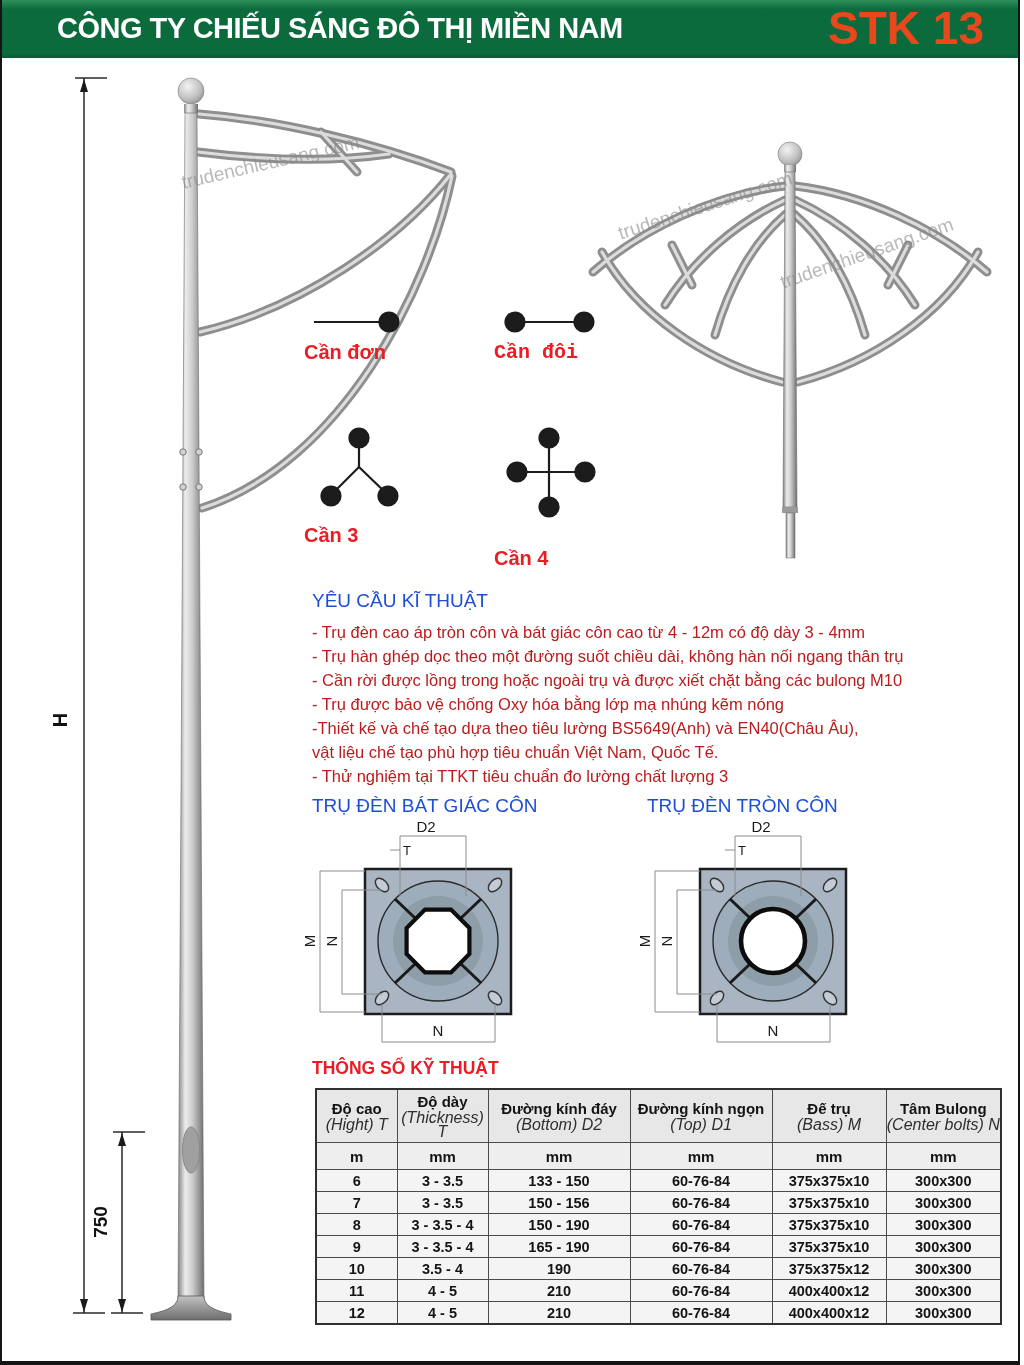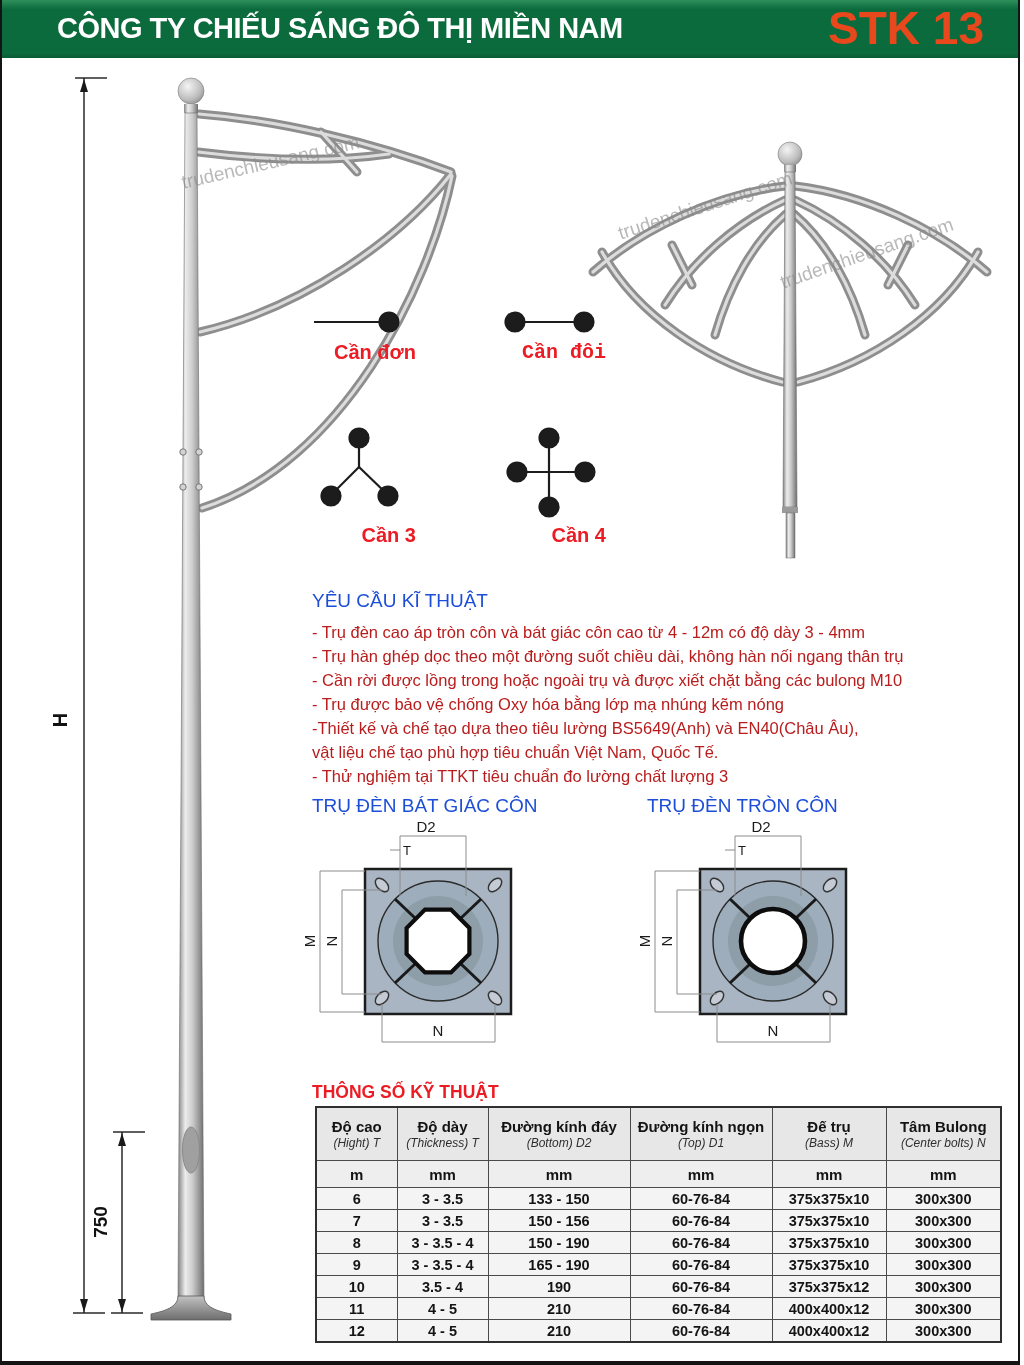--- a/index.html
+++ b/index.html
@@ -12,33 +12,33 @@
   .company-title{position:absolute;left:55px;top:50%;transform:translateY(-52%);
         color:#ffffff;font-weight:bold;font-size:29px;letter-spacing:-0.5px;white-space:nowrap;}
   .product-code{position:absolute;right:34px;top:50%;transform:translateY(-52%);
         color:#e8481b;font-weight:bold;font-size:46px;white-space:nowrap;}
   
   .abs{position:absolute;}
   .watermark{position:absolute;color:#8a8a8a;opacity:.6;font-size:19px;white-space:nowrap;
         transform-origin:0 50%;z-index:5;pointer-events:none;}
   
   .red-heading{position:absolute;color:#1d4ed8;font-weight:normal;font-size:19px;white-space:nowrap;}
-  .arm-label{position:absolute;color:#ec1c24;font-weight:bold;font-size:20px;text-align:right;width:112px;}
+  .arm-label{position:absolute;color:#ec1c24;font-weight:bold;font-size:20px;text-align:left;width:112px;}
   
   .req-lines{position:absolute;left:310px;top:620px;width:690px;color:#b91c1c;
         font-size:16.5px;line-height:24px;}
   
-  .table-title{position:absolute;left:310px;top:1058px;color:#ec1c24;font-weight:bold;font-size:17.5px;margin-top:24px;}
+  .table-title{position:absolute;left:310px;top:1058px;color:#ec1c24;font-weight:bold;font-size:17.5px;}
   table.spec{position:absolute;left:313px;top:1088px;width:685px;border-collapse:collapse;
-        border:2px solid #303030;table-layout:fixed;margin-top:18px;}
+        border:2px solid #303030;table-layout:fixed;}
   table.spec td,table.spec th{border:1px solid #4a4a4a;text-align:center;vertical-align:middle;
         padding:0;color:#141414;}
   table.spec th{background:#e7e7e7;height:52px;font-weight:bold;}
   .hdr-vi{display:block;font-size:15px;font-weight:bold;line-height:18px;}
-  .hdr-en{display:block;font-size:12px;font-style:italic;font-weight:normal;color:#2e2e2e;line-height:14px;}
+  .hdr-en{display:block;font-size:16px;font-style:italic;font-weight:normal;color:#2e2e2e;line-height:14px;}
   tr.unit-row td{background:#eeeeee;height:26px;font-weight:bold;font-size:15px;}
   tr.data-row td{background:#f4f4f4;height:21px;font-weight:bold;font-size:14.5px;}
 </style>
 </head>
 <body>
 
 <div id="page">
 
   <div class="header-bar">
     <div class="company-title">CÔNG TY CHIẾU SÁNG ĐÔ THỊ MIỀN NAM</div>
@@ -181,21 +181,21 @@
         <circle cx="247" cy="143" r="9.5"></circle>
           <circle cx="215" cy="177" r="9.5"></circle>
         <circle cx="283" cy="177" r="9.5"></circle>
           <circle cx="247" cy="212" r="9.5"></circle>
       </g>
     </g>
   </svg>
   <div class="arm-label" style="left:302px;top:341px;">Cần đơn</div>
   <div class="arm-label" style="left:492px;top:341px;font-family:Liberation Mono, monospace;">Cần đôi</div>
   <div class="arm-label" style="left:302px;top:524px;">Cần 3</div>
-  <div class="arm-label" style="left:492px;top:524px;">Cần 4</div>
+  <div class="arm-label" style="left:492px;top:547px;">Cần 4</div>
 
   <div class="red-heading" style="left:310px;top:590px;">YÊU CẦU KĨ THUẬT</div>
   <div class="req-lines">
     <div>- Trụ đèn cao áp tròn côn và bát giác côn cao từ 4 - 12m có độ dày 3 - 4mm</div>
     <div>- Trụ hàn ghép dọc theo một đường suốt chiều dài, không hàn nối ngang thân trụ</div>
     <div>- Cần rời được lồng trong hoặc ngoài trụ và được xiết chặt bằng các bulong M10</div>
     <div>- Trụ được bảo vệ chống Oxy hóa bằng lớp mạ nhúng kẽm nóng</div>
     <div>-Thiết kế và chế tạo dựa theo tiêu lường BS5649(Anh) và EN40(Châu Âu),</div>
     <div>vật liệu chế tạo phù hợp tiêu chuẩn Việt Nam, Quốc Tế.</div>
     <div>- Thử nghiệm tại TTKT tiêu chuẩn đo lường chất lượng 3</div>

